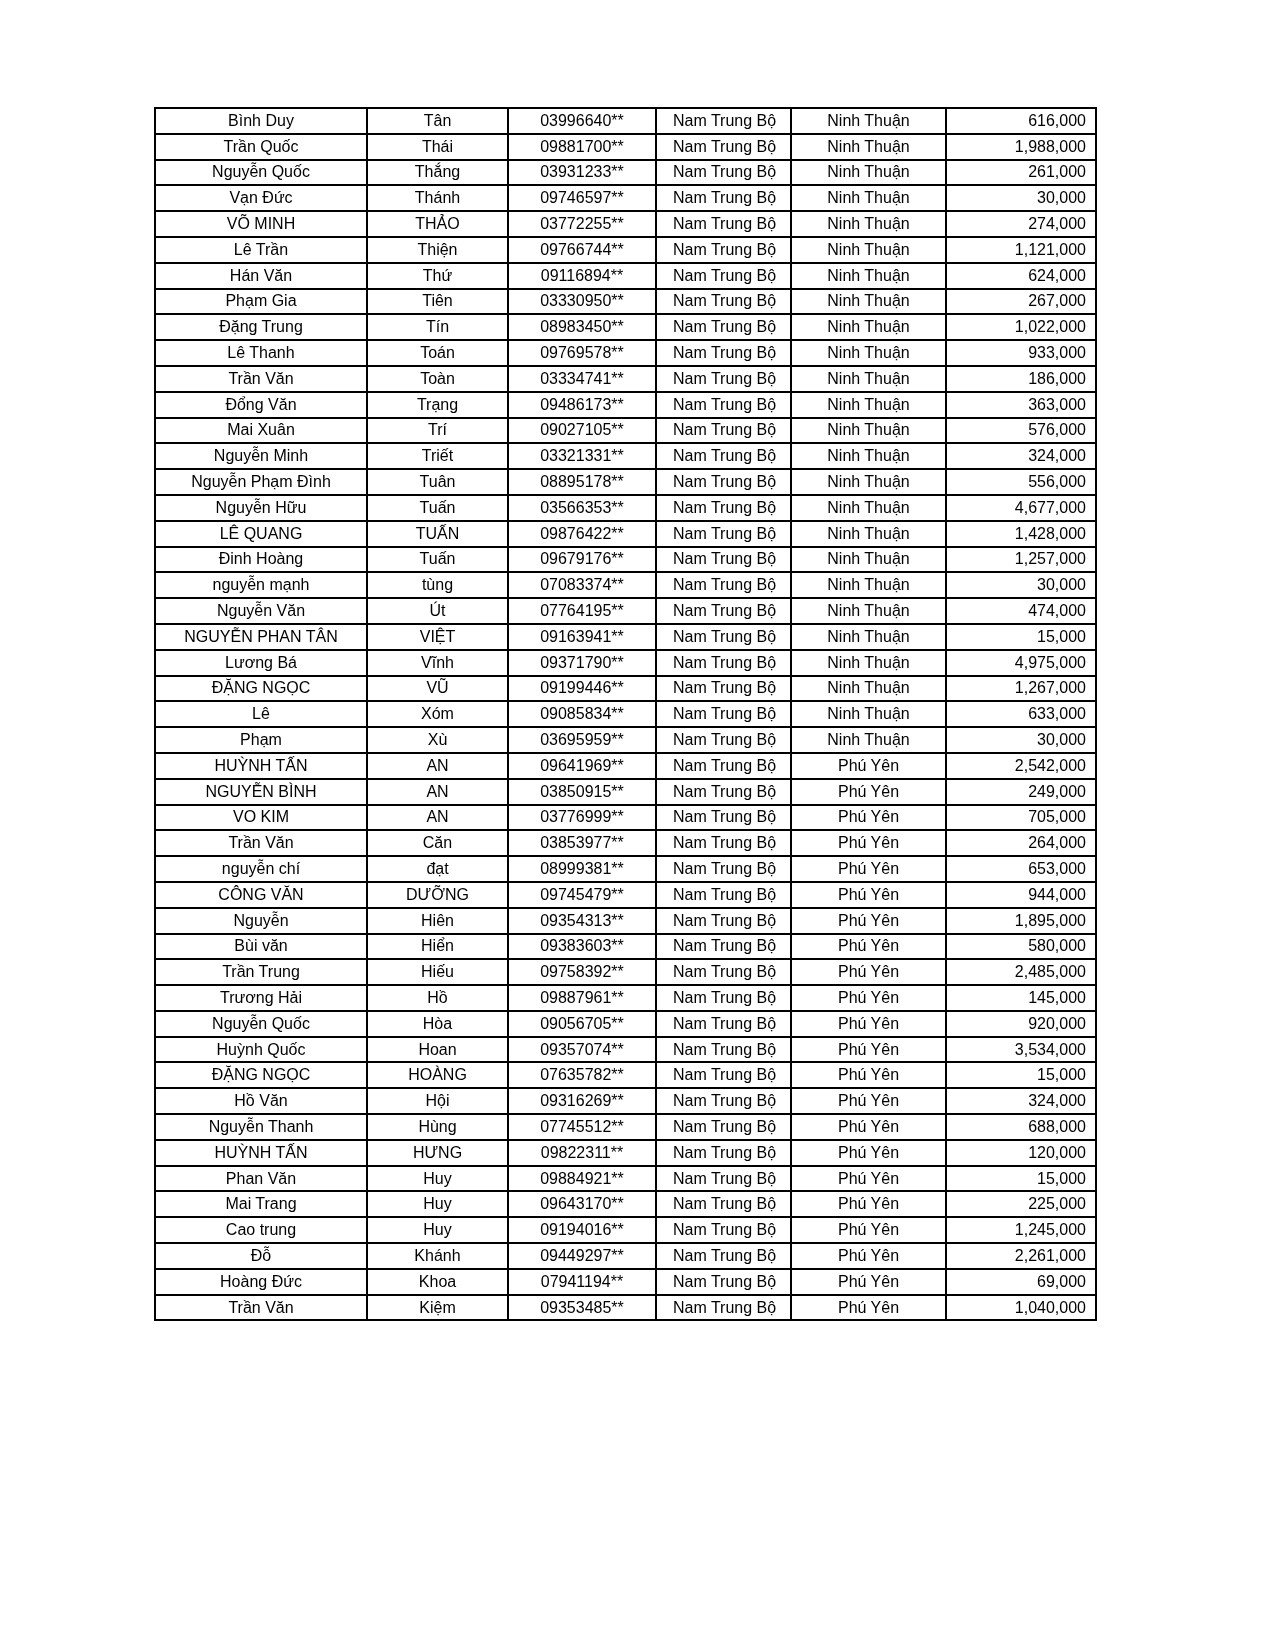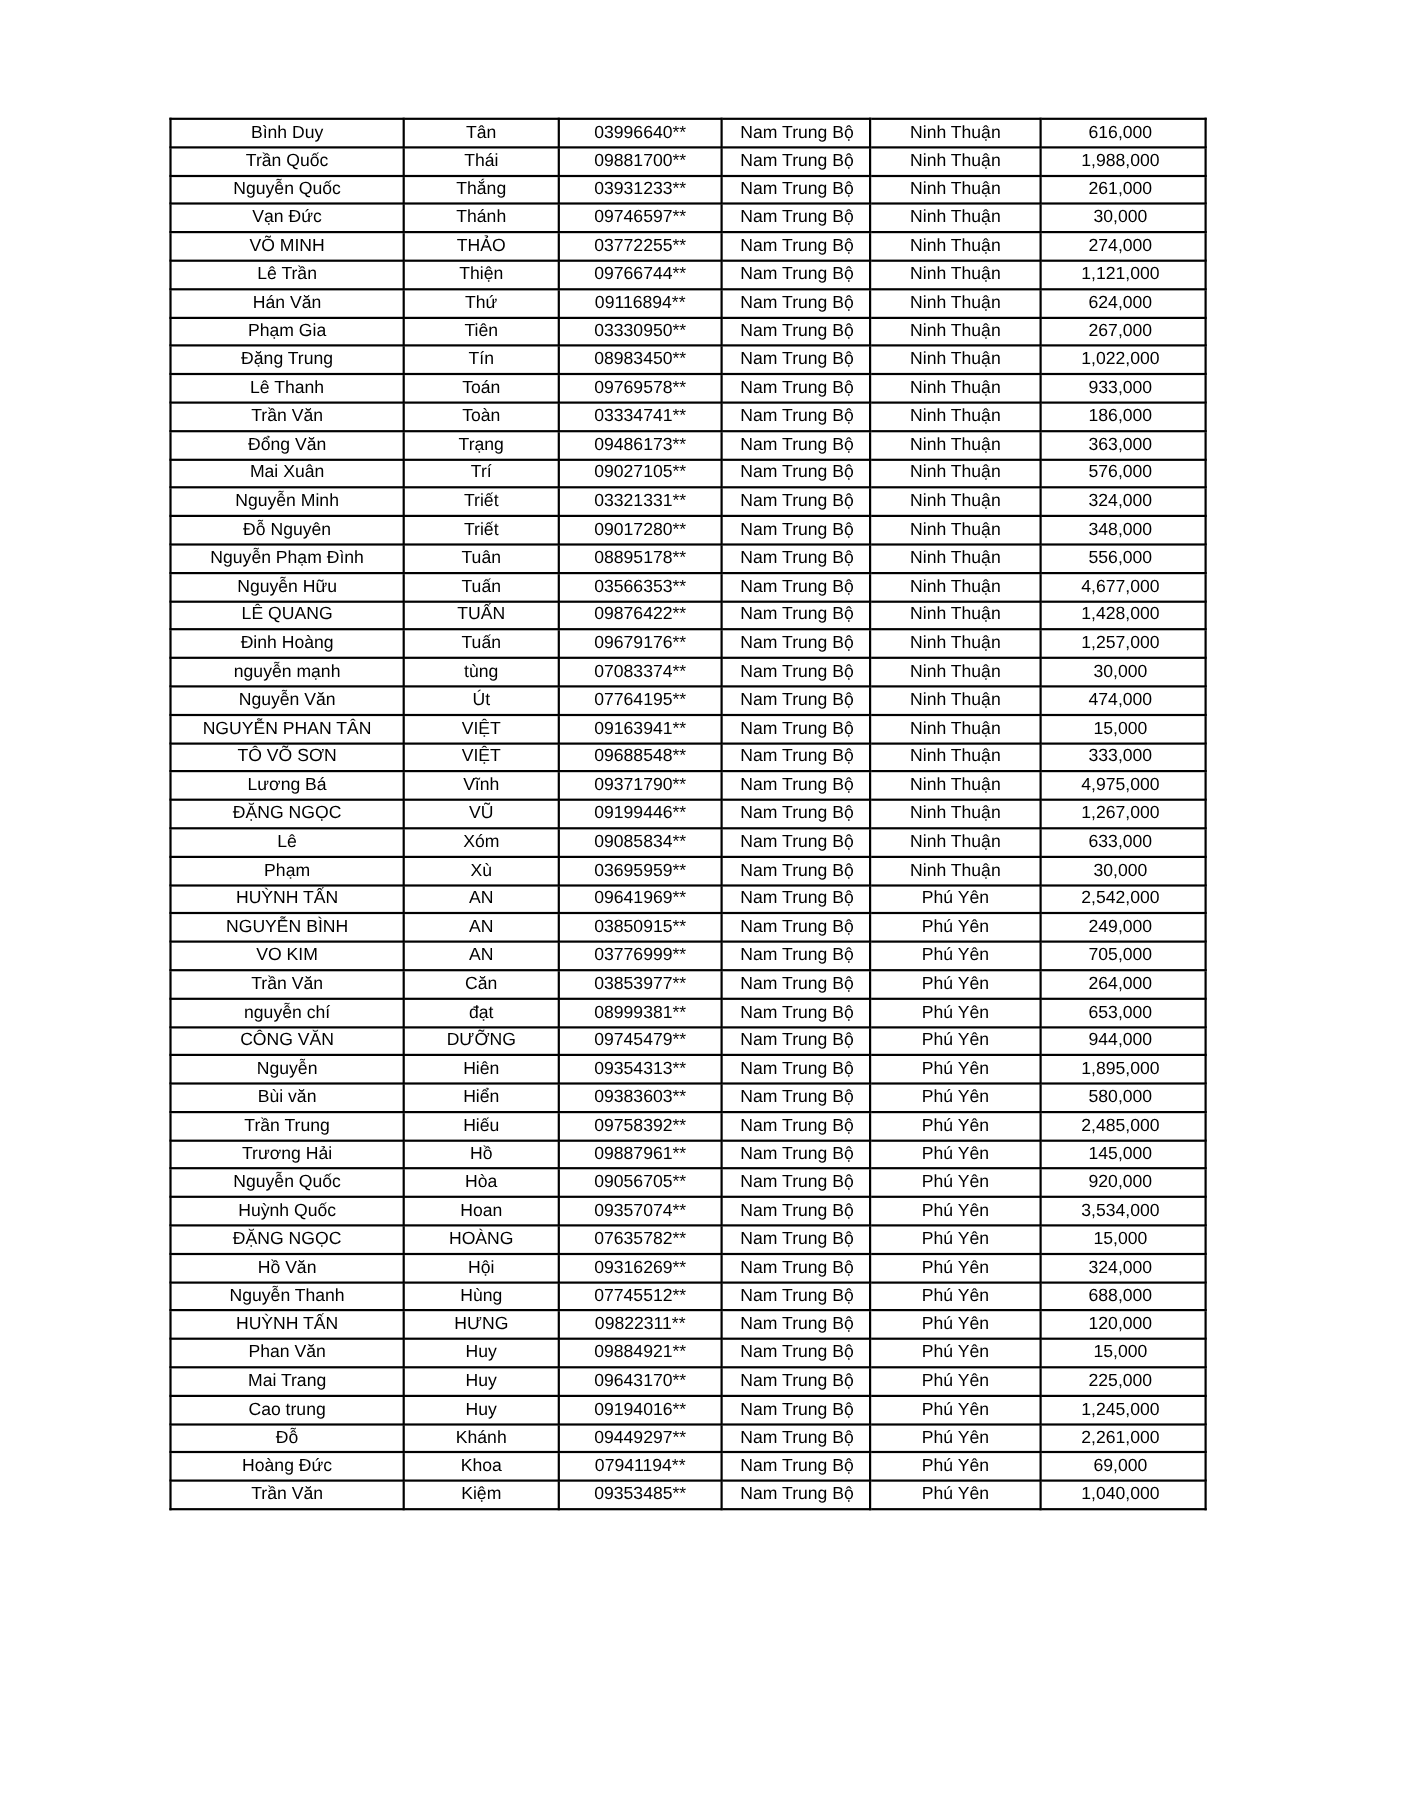--- a/index.html
+++ b/index.html
@@ -38,20 +38,21 @@
     white-space: nowrap;
     text-align: center;
     vertical-align: middle;
     font-weight: 400;
   }
   table.records td.col-region {
     text-align: left;
     padding-left: 16px;
   }
   table.records td.col-amount {
+    text-align: right;
     padding-right: 9px;
   }
 </style>
 </head>
 <body>
 
 <div class="page">
   <table class="records">
     <colgroup>
       <col style="width:212px">
@@ -169,28 +170,20 @@
         </tr>
         <tr>
           <td class="col-first">Nguyễn Minh</td>
           <td class="col-last">Triết</td>
           <td class="col-phone">03321331**</td>
           <td class="col-region">Nam Trung Bộ</td>
           <td class="col-province">Ninh Thuận</td>
           <td class="col-amount">324,000</td>
         </tr>
         <tr>
-          <td class="col-first">Đỗ Nguyên</td>
-          <td class="col-last">Triết</td>
-          <td class="col-phone">09017280**</td>
-          <td class="col-region">Nam Trung Bộ</td>
-          <td class="col-province">Ninh Thuận</td>
-          <td class="col-amount">348,000</td>
-        </tr>
-        <tr>
           <td class="col-first">Nguyễn Phạm Đình</td>
           <td class="col-last">Tuân</td>
           <td class="col-phone">08895178**</td>
           <td class="col-region">Nam Trung Bộ</td>
           <td class="col-province">Ninh Thuận</td>
           <td class="col-amount">556,000</td>
         </tr>
         <tr>
           <td class="col-first">Nguyễn Hữu</td>
           <td class="col-last">Tuấn</td>
@@ -231,28 +224,20 @@
           <td class="col-province">Ninh Thuận</td>
           <td class="col-amount">474,000</td>
         </tr>
         <tr>
           <td class="col-first">NGUYỄN PHAN TÂN</td>
           <td class="col-last">VIỆT</td>
           <td class="col-phone">09163941**</td>
           <td class="col-region">Nam Trung Bộ</td>
           <td class="col-province">Ninh Thuận</td>
           <td class="col-amount">15,000</td>
-        </tr>
-        <tr>
-          <td class="col-first">TÔ VÕ SƠN</td>
-          <td class="col-last">VIỆT</td>
-          <td class="col-phone">09688548**</td>
-          <td class="col-region">Nam Trung Bộ</td>
-          <td class="col-province">Ninh Thuận</td>
-          <td class="col-amount">333,000</td>
         </tr>
         <tr>
           <td class="col-first">Lương Bá</td>
           <td class="col-last">Vĩnh</td>
           <td class="col-phone">09371790**</td>
           <td class="col-region">Nam Trung Bộ</td>
           <td class="col-province">Ninh Thuận</td>
           <td class="col-amount">4,975,000</td>
         </tr>
         <tr>

